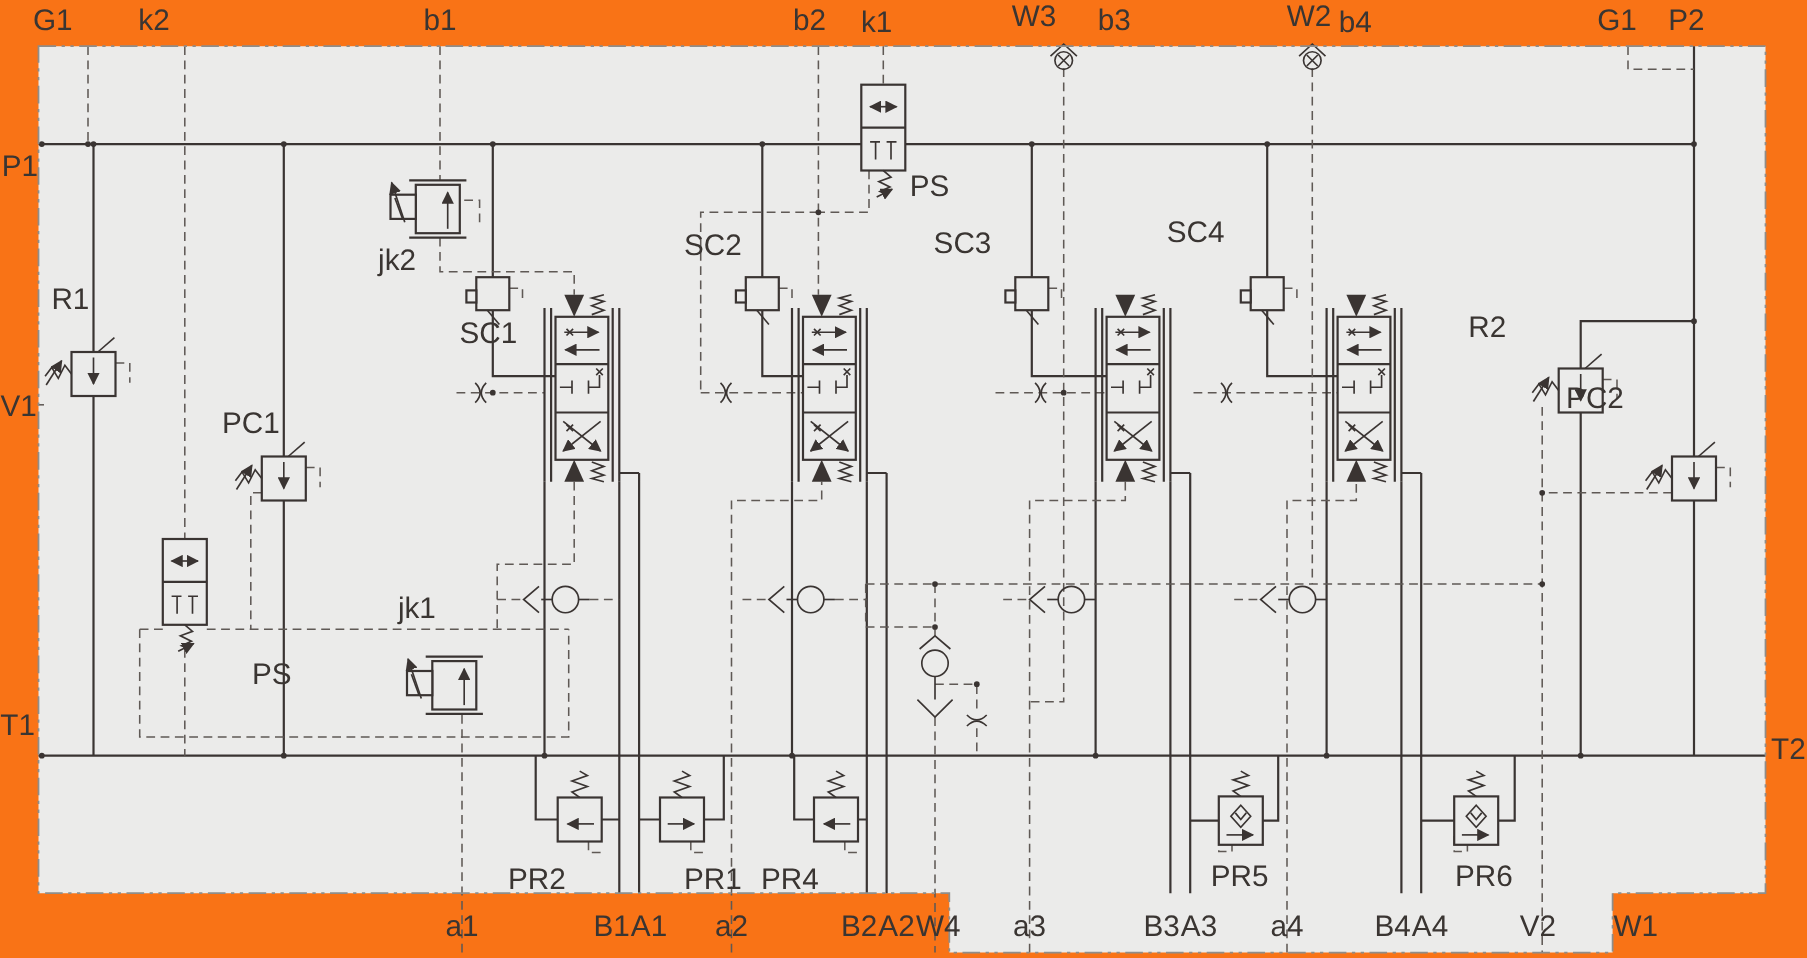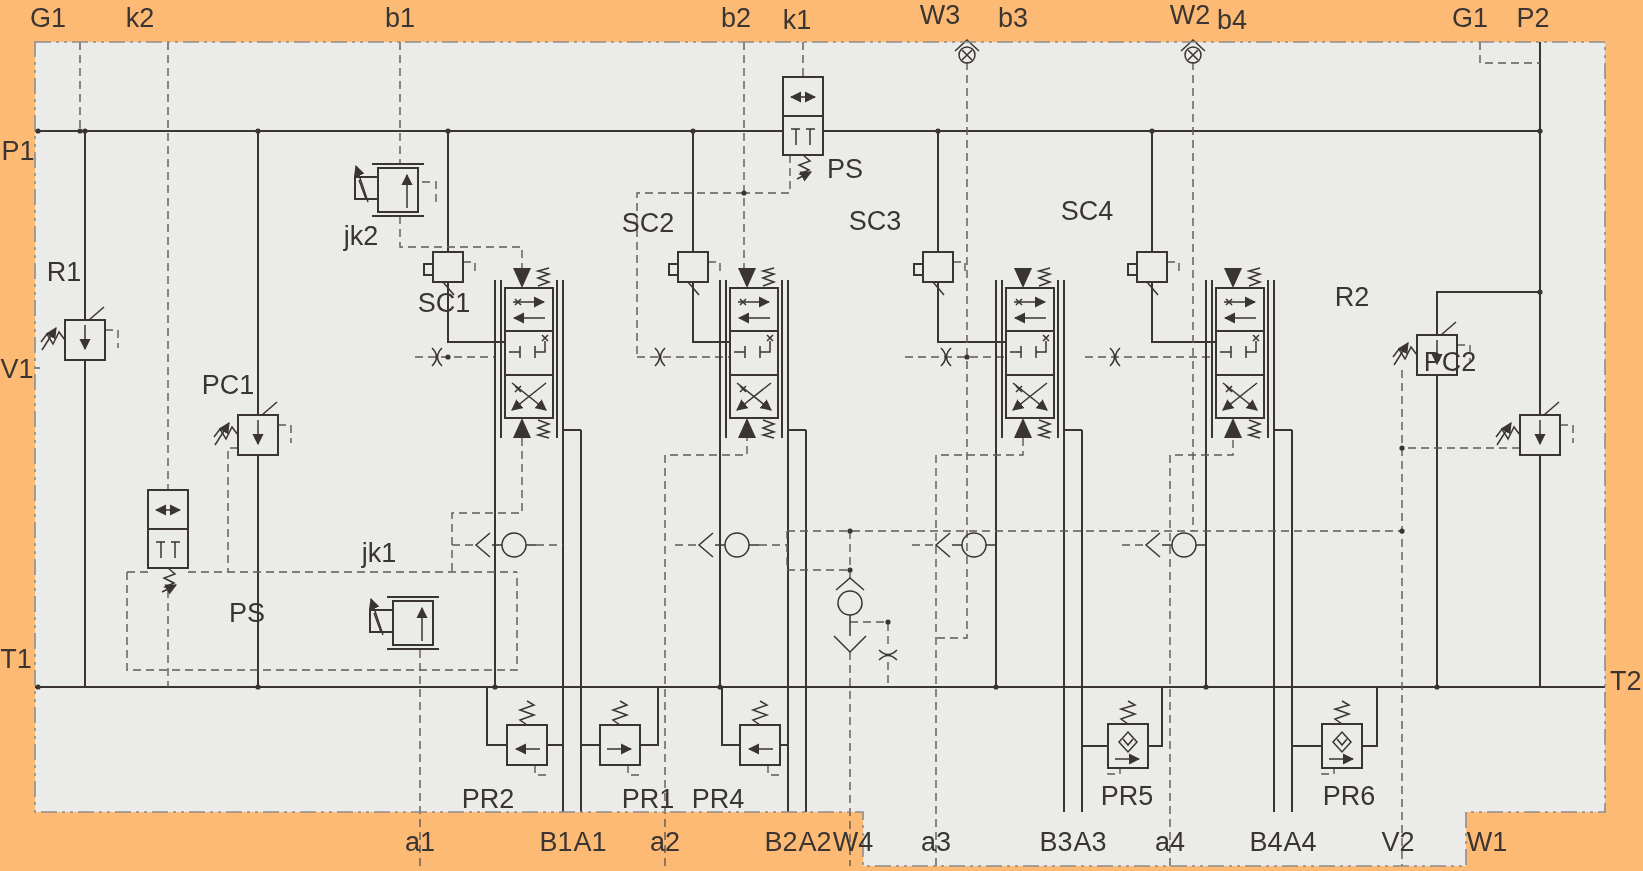--- a/index.html
+++ b/index.html
@@ -1,16 +1,16 @@
 <!DOCTYPE html>
 <html><head>
 <meta charset="utf-8">
 <style>
   html,body{margin:0;padding:0;background:#ffffff;}
-  .stage{width:1643px;height:871px;position:relative;background:#fdba74;overflow:hidden;}
+  .stage{width:1643px;height:871px;position:relative;background:#f97316;overflow:hidden;}
   svg{display:block;font-family:"Liberation Sans", sans-serif;}
   .s  {stroke:#3a3432;stroke-width:2;fill:none;}
   .s1 {stroke:#3a3432;stroke-width:1.5;fill:none;}
   .d  {stroke:#5f5955;stroke-width:1.4;fill:none;stroke-dasharray:8 5;}
   .dd {stroke:#8f8d89;stroke-width:1.6;fill:none;stroke-dasharray:16 5 3 5 3 5;}
   .body{fill:#ebebea;stroke:none;}
   .box{fill:#ebebea;stroke:#3a3432;stroke-width:2;}
   .blk{fill:#3a3432;stroke:none;}
   .dot{fill:#3a3432;stroke:none;}
   text{fill:#3a3532;font-size:27px;}

